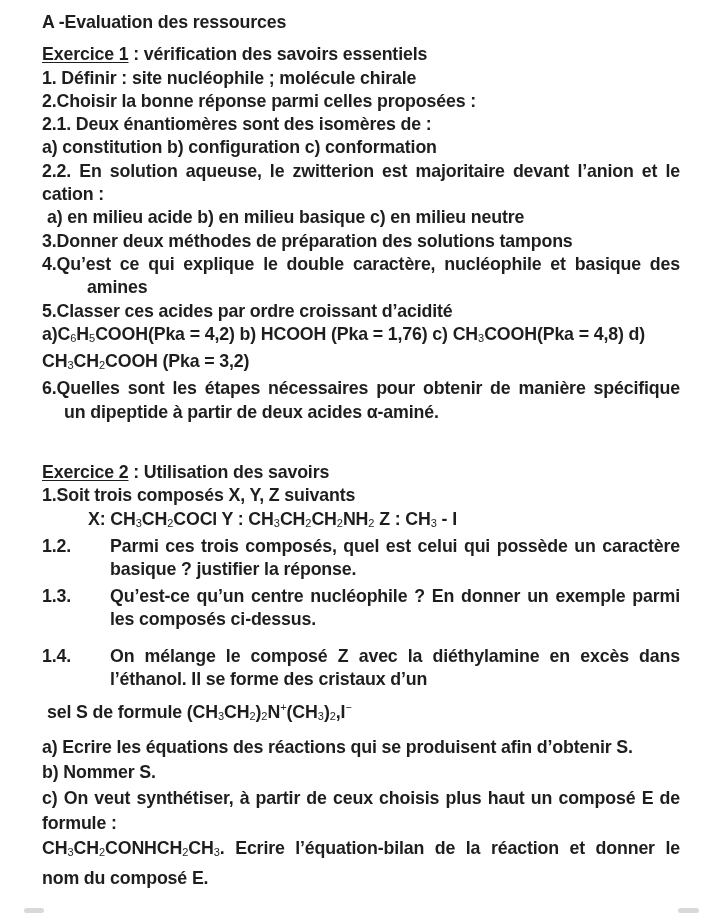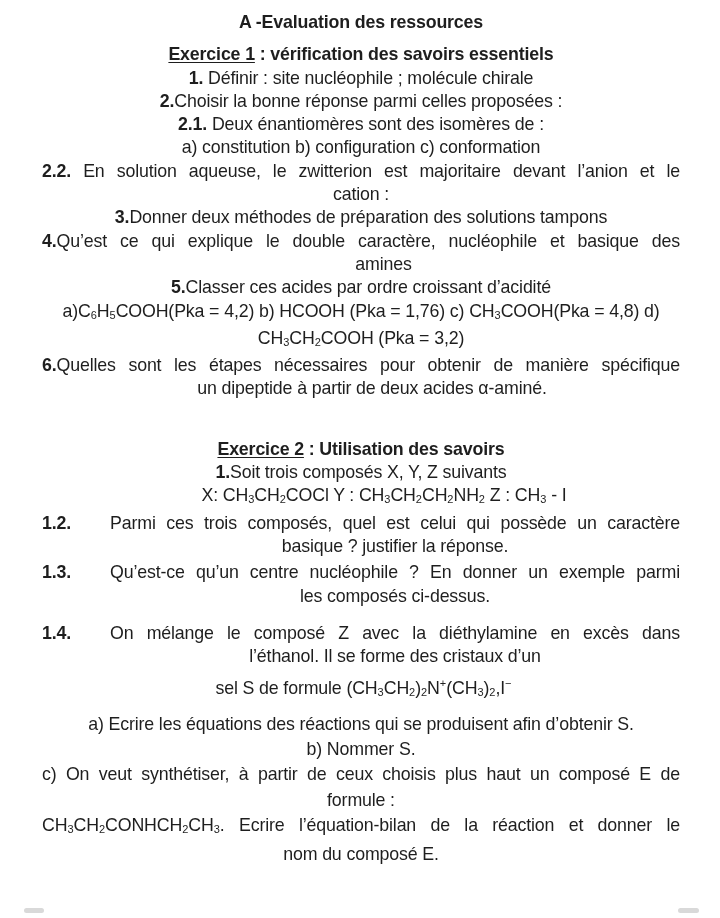--- a/index.html
+++ b/index.html
@@ -15,27 +15,27 @@
     width: 720px; height: 918px;
     background: #ffffff;
     overflow: hidden;
   }
   .doc {
     padding: 11px 40px 0 42px;
     font-size: 17.8px;
     line-height: 23.3px;
     letter-spacing: -0.15px;
   }
-  .line { white-space: nowrap; text-align: center; }
+  .line { white-space: nowrap; }
   .line.just {
     white-space: normal;
     text-align: justify;
     text-align-last: justify;
   }
-  .rn { font-weight: 400; }
+  .rn { font-weight: 700; }
   .rb { font-weight: 700; }
   .rbu {
     font-weight: 700;
     text-decoration: underline;
     text-underline-offset: 2px;
   }
   .rs { font-size: 11px; vertical-align: -2px; letter-spacing: 0; }
   .rp { font-size: 11px; vertical-align: 7px; letter-spacing: 0; }
   .num { display: inline-block; width: 68px; font-weight: 700; }
   .frag {
@@ -53,20 +53,21 @@
 <div class="page">
   <div class="doc">
       <div class="line"><span class="rb">A -Evaluation des ressources</span></div>
       <div class="line" style="margin-top: 9px;"><span class="rbu">Exercice 1</span><span class="rb"> : vérification des savoirs essentiels</span></div>
       <div class="line"><span class="rb">1.</span><span class="rn"> Définir : site nucléophile ; molécule chirale</span></div>
       <div class="line"><span class="rb">2.</span><span class="rn">Choisir la bonne réponse parmi celles proposées :</span></div>
       <div class="line"><span class="rb">2.1.</span><span class="rn"> Deux énantiomères sont des isomères de :</span></div>
       <div class="line"><span class="rn">a) constitution b) configuration c) conformation</span></div>
       <div class="line just"><span class="rb">2.2.</span><span class="rn"> En solution aqueuse, le zwitterion est majoritaire devant l’anion et le</span></div>
       <div class="line"><span class="rn">cation :</span></div>
+      <div class="line" style="padding-left: 5px;"><span class="rn">a) en milieu acide b) en milieu basique c) en milieu neutre</span></div>
       <div class="line"><span class="rb">3.</span><span class="rn">Donner deux méthodes de préparation des solutions tampons</span></div>
       <div class="line just"><span class="rb">4.</span><span class="rn">Qu’est ce qui explique le double caractère, nucléophile et basique des</span></div>
       <div class="line" style="padding-left: 45px;"><span class="rn">amines</span></div>
       <div class="line"><span class="rb">5.</span><span class="rn">Classer ces acides par ordre croissant d’acidité</span></div>
       <div class="line"><span class="rn">a)C</span><span class="rs">6</span><span class="rn">H</span><span class="rs">5</span><span class="rn">COOH(Pka = 4,2) b) HCOOH (Pka = 1,76) c) CH</span><span class="rs">3</span><span class="rn">COOH(Pka = 4,8) d)</span></div>
       <div class="line"><span class="rn">CH</span><span class="rs">3</span><span class="rn">CH</span><span class="rs">2</span><span class="rn">COOH (Pka = 3,2)</span></div>
       <div class="line just"><span class="rb">6.</span><span class="rn">Quelles sont les étapes nécessaires pour obtenir de manière spécifique</span></div>
       <div class="line" style="padding-left: 22px;"><span class="rn">un dipeptide à partir de deux acides α-aminé.</span></div>
       <div class="line" style="margin-top: 37px;"><span class="rbu">Exercice 2</span><span class="rb"> : Utilisation des savoirs</span></div>
       <div class="line"><span class="rb">1.</span><span class="rn">Soit trois composés X, Y, Z suivants</span></div>

